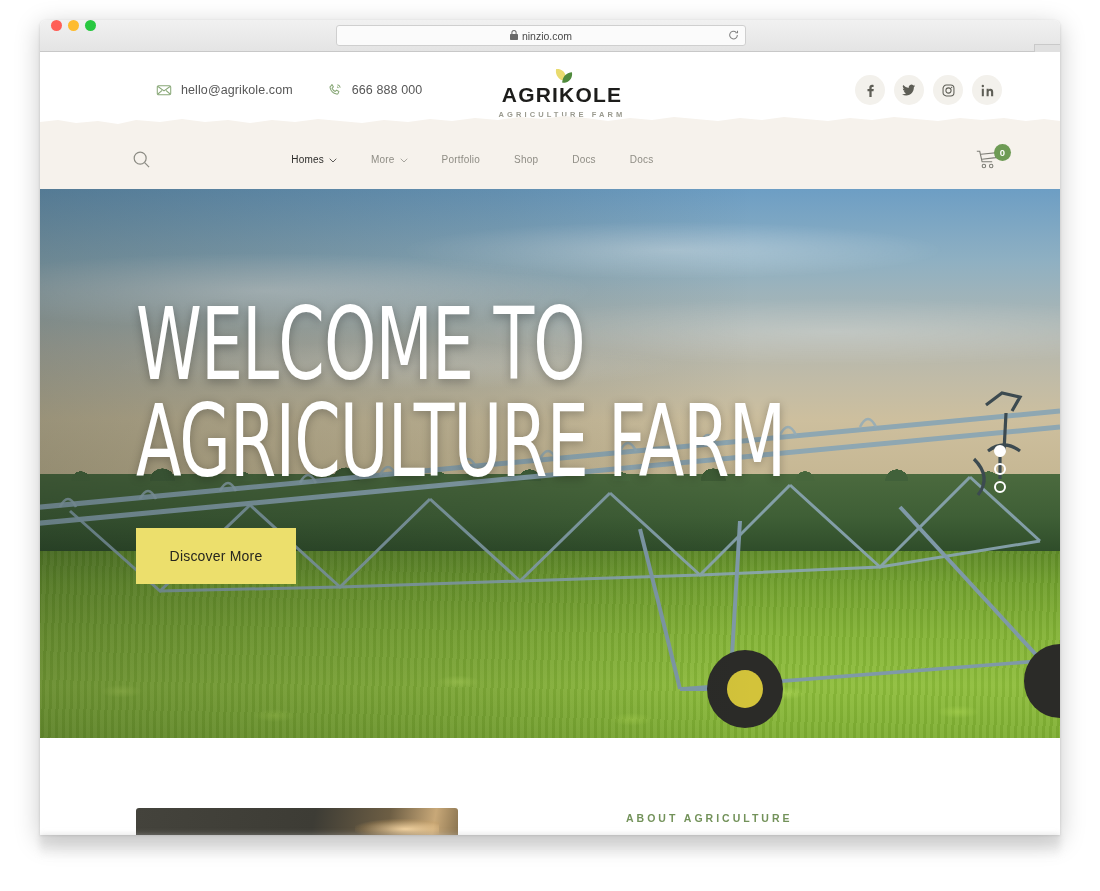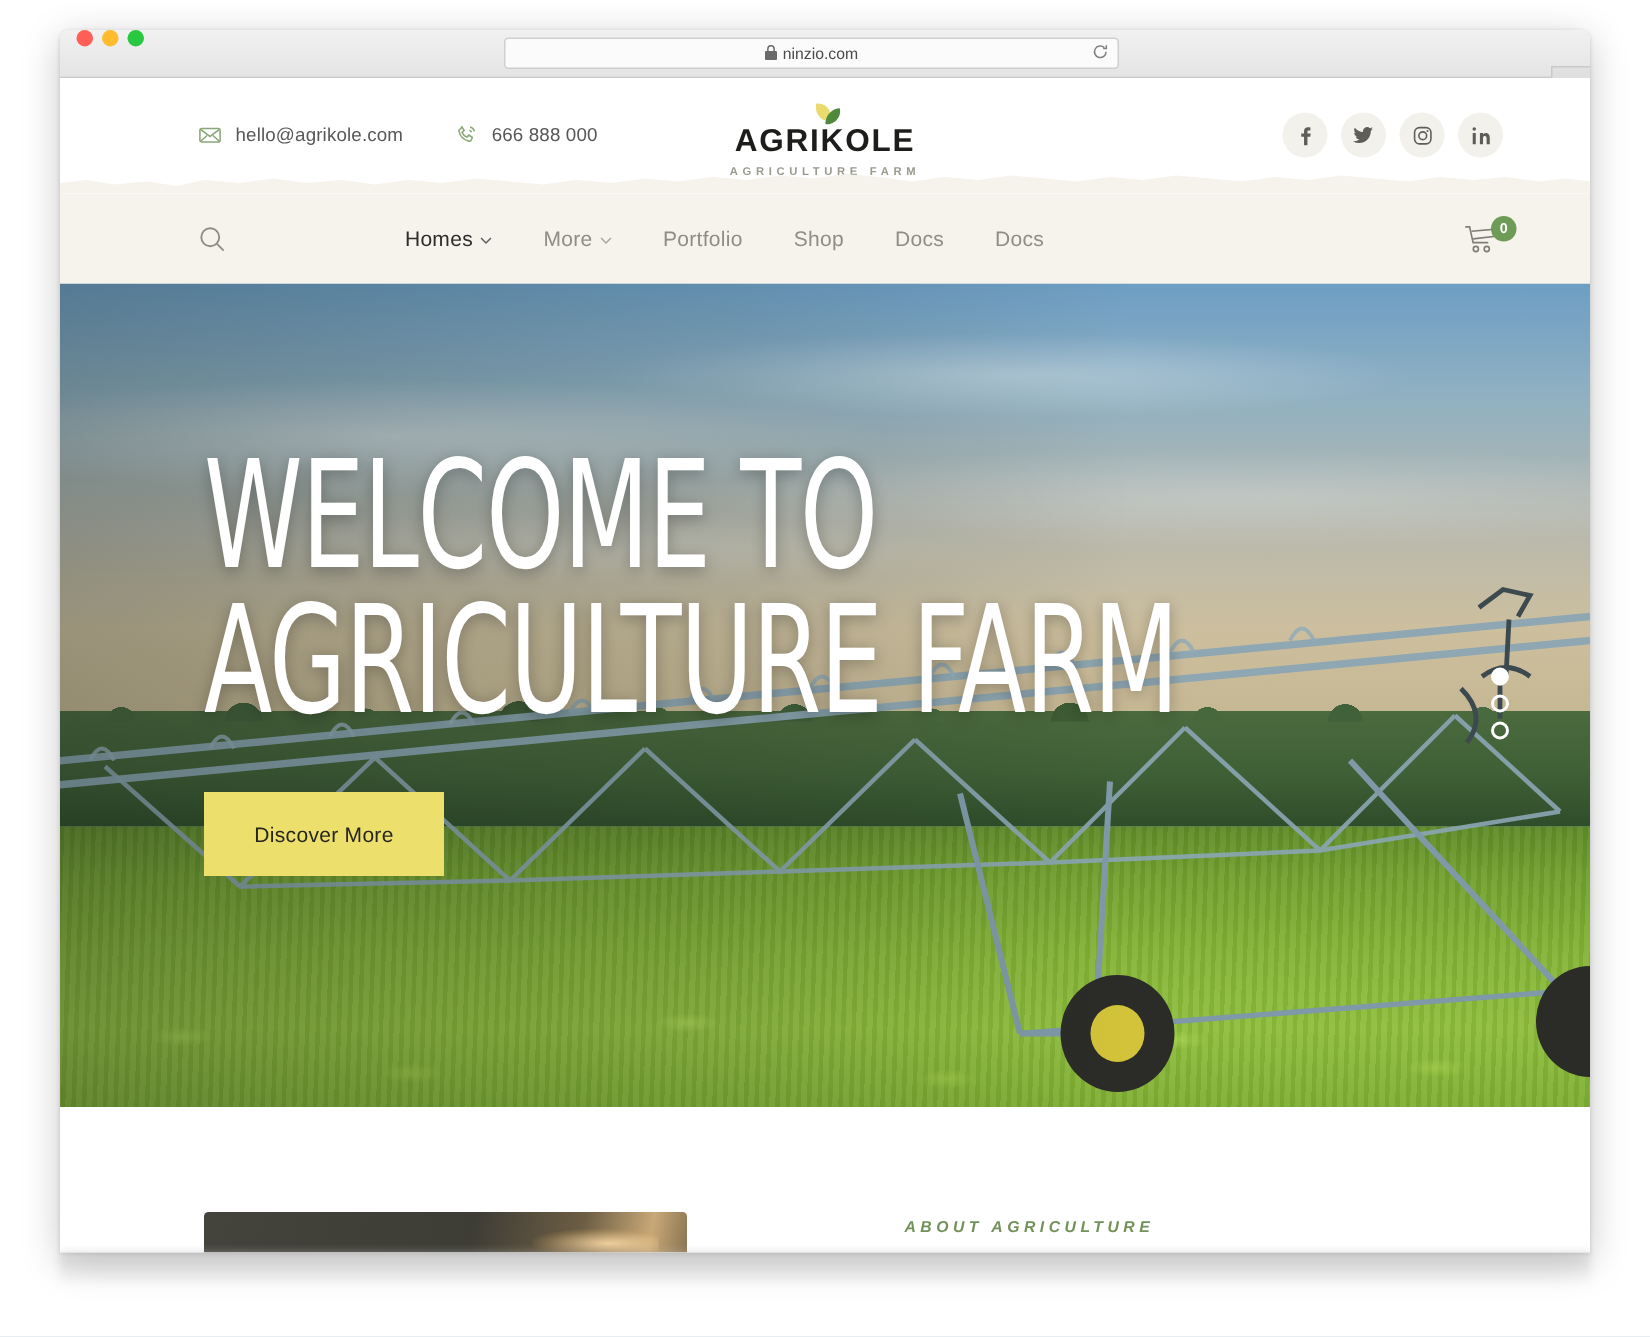--- a/index.html
+++ b/index.html
@@ -75,20 +75,21 @@
   }
 
   
   #topbar {
     position: relative;
     height: 76px;
     background: #ffffff;
     display: flex; align-items: center;
     padding: 0 58px 0 92px;
     z-index: 3;
+    margin-left: 24px;
   }
   .contact-group { display: flex; align-items: center; gap: 34px; }
   .contact-item {
     display: flex; align-items: center; gap: 9px;
     font-size: 12.5px; color: #575757; letter-spacing: .1px;
   }
   .contact-item .ci-icon { width: 16px; height: 16px; display:block; }
 
   #site-logo {
     position: absolute; left: 50%; top: 50%;
@@ -137,21 +138,21 @@
     z-index: 2;
   }
   #search-btn { color: #8d8d85; display: flex; align-items: center; }
   #main-nav {
     display: flex; align-items: center; gap: 34px;
     margin: 0 auto;
     transform: translateX(-14px);
   }
   .nav-item {
     display: flex; align-items: center; gap: 5px;
-    font-size: 14px; color: #8f8d85; letter-spacing: .2px;
+    font-size: 10px; color: #8f8d85; letter-spacing: .2px;
   }
   .nav-item.active { color: #2c2c2a; }
   .nav-caret { font-size: 8px; opacity: .75; transform: translateY(1px); }
 
   #cart-wrap { position: relative; margin-left: auto; width: 34px; height: 30px; }
   #cart-wrap .cart-svg { position: absolute; left: 0; top: 6px; color: #7e7e76; }
   #cart-badge {
     position: absolute; right: -1px; top: 0;
     min-width: 17px; height: 17px; border-radius: 50%;
     background: #6e9b55; color: #fff;
@@ -284,23 +285,23 @@
     position: absolute; left: 96px; bottom: 0;
     width: 322px; height: 28px;
     background: linear-gradient(100deg, #44433c 0%, #3d3c35 55%, #6d5e44 78%, #c8a878 92%, #8a7450 100%);
     border-radius: 3px 3px 0 0;
   }
   #about-img::after {
     content:""; position:absolute; right: 6%; top: 40%; width: 26%; height: 70%;
     background: radial-gradient(ellipse at 60% 50%, rgba(255,222,170,.85), rgba(200,160,100,.25) 60%, transparent 75%);
   }
   #about-eyebrow {
-    position: absolute; left: 563px; bottom: 12px;
+    position: absolute; left: 586px; bottom: 12px;
     font-size: 10.5px; font-weight: 700;
-    letter-spacing: 3px; color: #73925a; font-style: italic;
+    letter-spacing: 3px; color: #73925a;
   }
 
   
   #window-bottom-fade {
     position: absolute; left: 40px; top: 835px;
     width: 1020px; height: 22px;
     background: linear-gradient(rgba(190,190,190,.55), rgba(255,255,255,0));
     filter: blur(3px);
   }
 </style>

